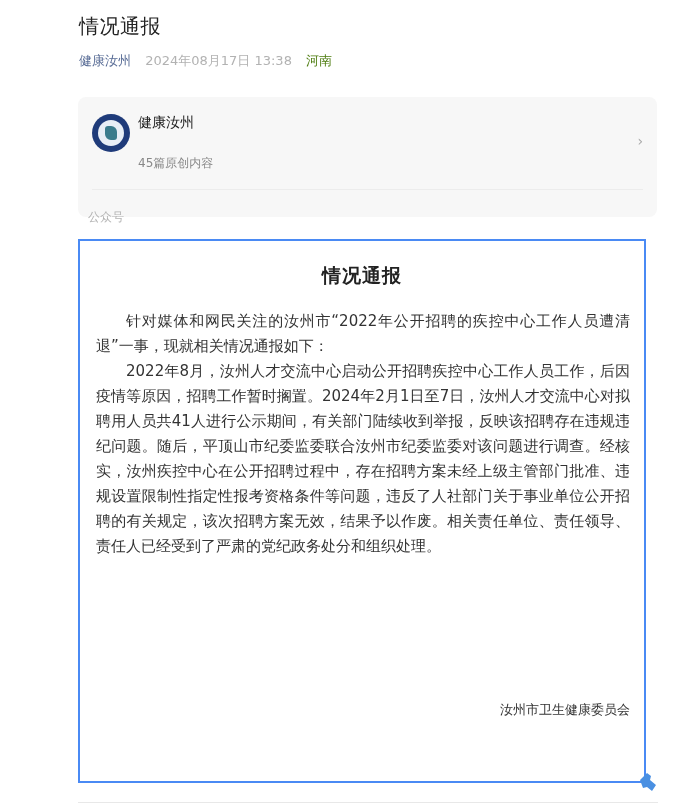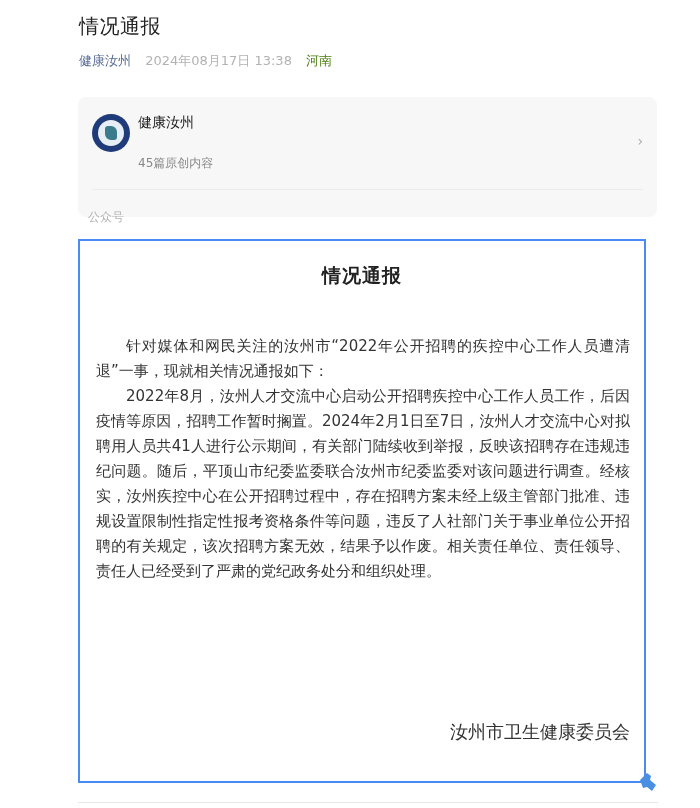--- a/index.html
+++ b/index.html
@@ -22,23 +22,23 @@
   .card .desc { position:absolute; left:60px; top:38px; font-size:12px; color:#888; white-space:nowrap;
                 width:480px; overflow:hidden; text-overflow:ellipsis; }
   .card .count { position:absolute; left:60px; top:58px; font-size:12px; color:#888; }
   .card .chev { position:absolute; right:14px; top:36px; font-size:14px; color:#aaa; }
   .card .divider { position:absolute; left:14px; right:14px; top:92px; height:1px; background:#ececec; }
   .card .type { position:absolute; left:10px; top:100px; font-size:12px; color:#b2b2b2;margin-top:12px; }
 
   .notice { position:absolute; left:78px; top:239px; width:568px; height:544px;
             border:2px solid #4a8af4; box-sizing:border-box; }
   .notice .ntitle { text-align:center; font-size:19px; font-weight:bold; color:#222; margin-top:22px; letter-spacing:1px; }
-  .notice .body { position:absolute; left:16px; right:14px; top:93px; font-size:15px; line-height:25px; color:#333; }
+  .notice .body { position:absolute; left:16px; right:14px; top:68px; font-size:15px; line-height:25px; color:#333; }
   .notice .body p { margin:0; text-indent:2em; text-align:justify; }
-  .notice .sign { position:absolute; right:14px; top:478px; font-size:18px; line-height:26px; color:#333; }
+  .notice .sign { position:absolute; right:14px; top:456px; font-size:13px; line-height:26px; color:#333; }
   .notice .sign .date { padding-right:14px; }
 
   .bottom-line { position:absolute; left:78px; top:802px; width:580px; height:1px; background:#e8e8e8; }
   .float-icon { position:absolute; left:637px; top:771px; width:22px; height:22px; }
 </style>
 </head>
 <body>
 
 <div class="title">情况通报</div>
 

